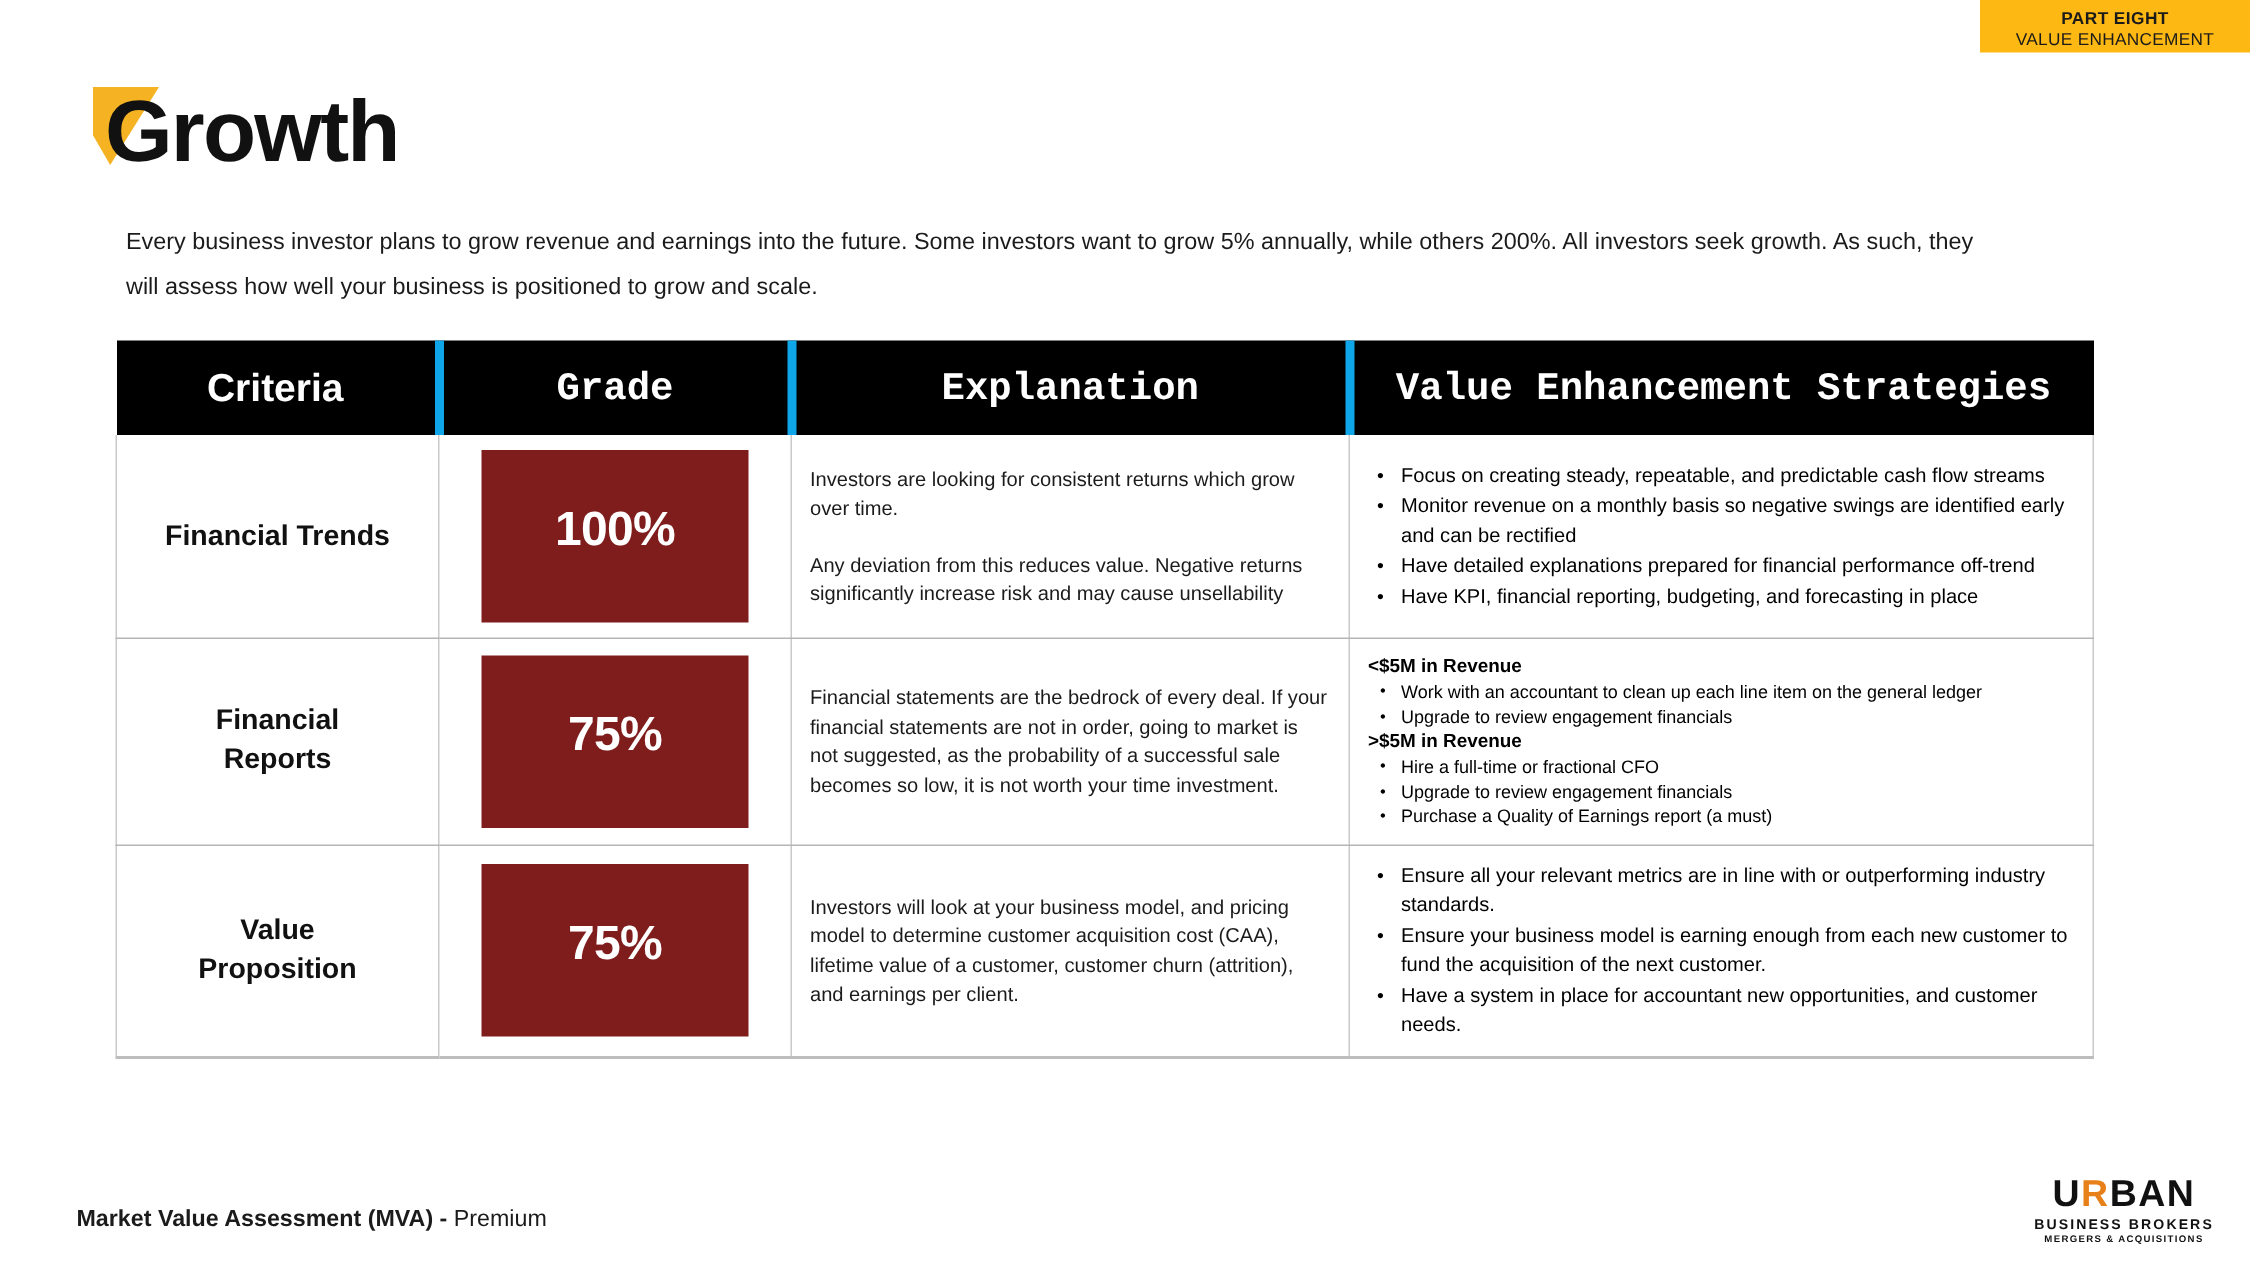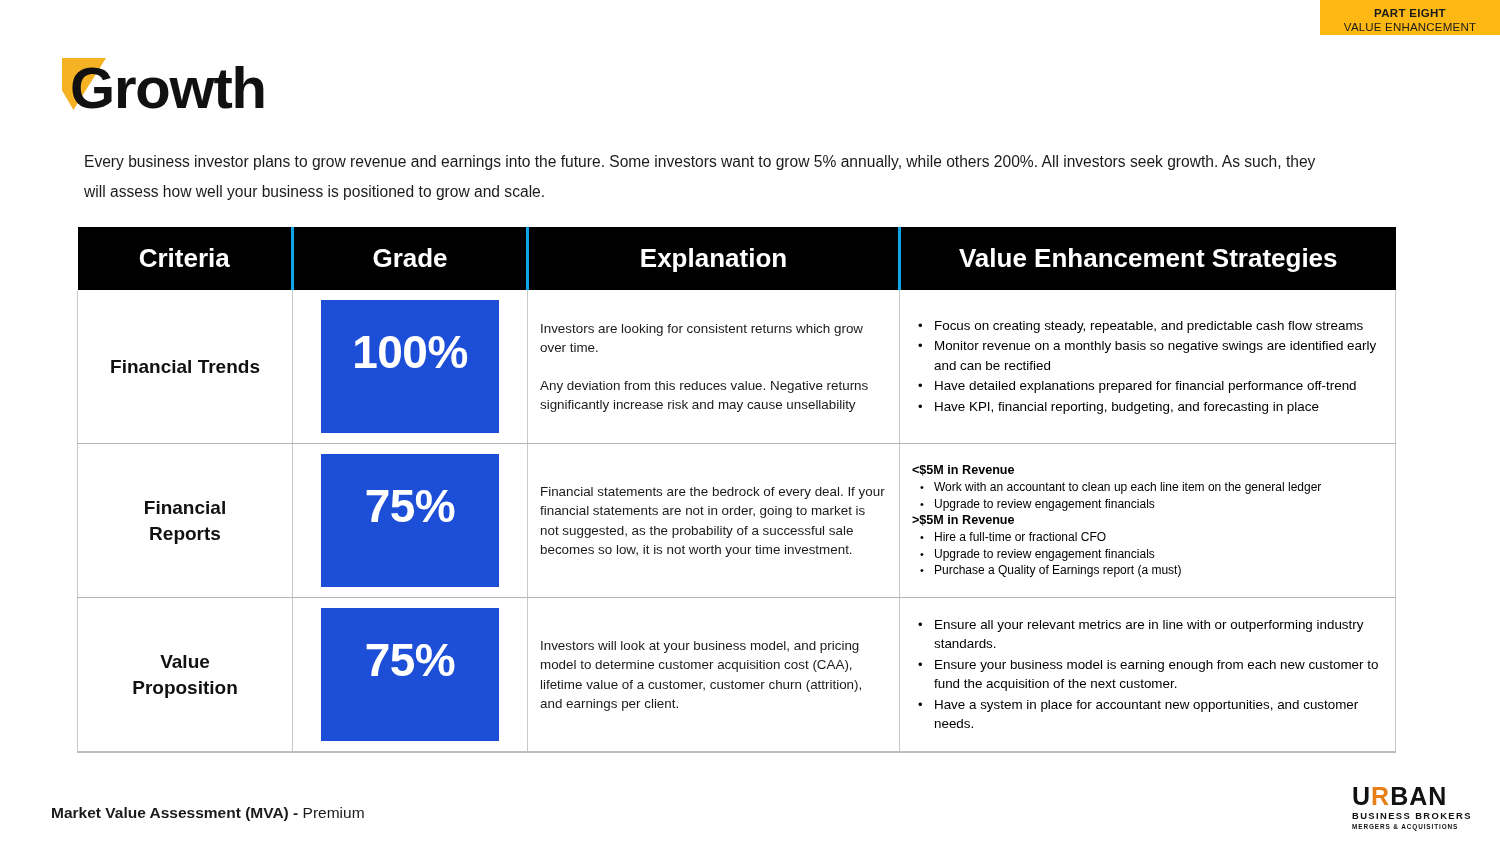--- a/index.html
+++ b/index.html
@@ -82,21 +82,21 @@
   }
   .tbl thead th{
     background:#000000;
     color:#ffffff;
     font-size:26px;
     font-weight:bold;
     text-align:center;
     padding:16px 6px;
     border:none;
   }
-  .tbl thead th + th{ border-left:3px solid #0ea5e9; }
+  .tbl thead th + th{ border-left:6px solid #0ea5e9;font-family:Liberation Mono, monospace; }
 
   .tbl tbody td{
     border-left:1px solid #c9c9c9;
     border-right:1px solid #c9c9c9;
     border-bottom:1px solid #b5b5b5;
     vertical-align:middle;
     padding:10px 12px;
     background:#ffffff;
   }
   .tbl tbody tr:last-child td{ border-bottom:2px solid #bdbdbd; }
@@ -110,26 +110,26 @@
     text-align:center;
     font-size:19px;
     font-weight:bold;
     line-height:26px;
     color:#111111;
   }
 
   .grade-cell{ text-align:center; }
   .grade-box{
     display:inline-block;
-    background:#1d4ed8;
+    background:#7f1d1d;
     color:#ffffff;
     width:178px;
-    height:133px;
+    height:115px;
     line-height:105px;
-    font-size:46px;
+    font-size:32px;
     font-weight:bold;
     letter-spacing:-.5px;
     text-align:center;
   }
 
   .expl{
     font-size:13.4px;
     line-height:19.5px;
     color:#1b1b1b;
     vertical-align:middle;
@@ -167,21 +167,21 @@
     font-size:15.5px;
     color:#1b1b1b;
     margin-left:20px;
   }
   .footer-text b{ font-weight:bold; }
 
   .logo{
     position:absolute;
     right:20px; bottom:14px;
     width:128px;
-    text-align:left;
+    text-align:center;
     line-height:1;
   }
   .logo .logo-main{
     font-size:25px;
     font-weight:bold;
     letter-spacing:1px;
     color:#111111;
     display:block;
   }
   .logo .logo-main .r{ color:#E8801A; }

